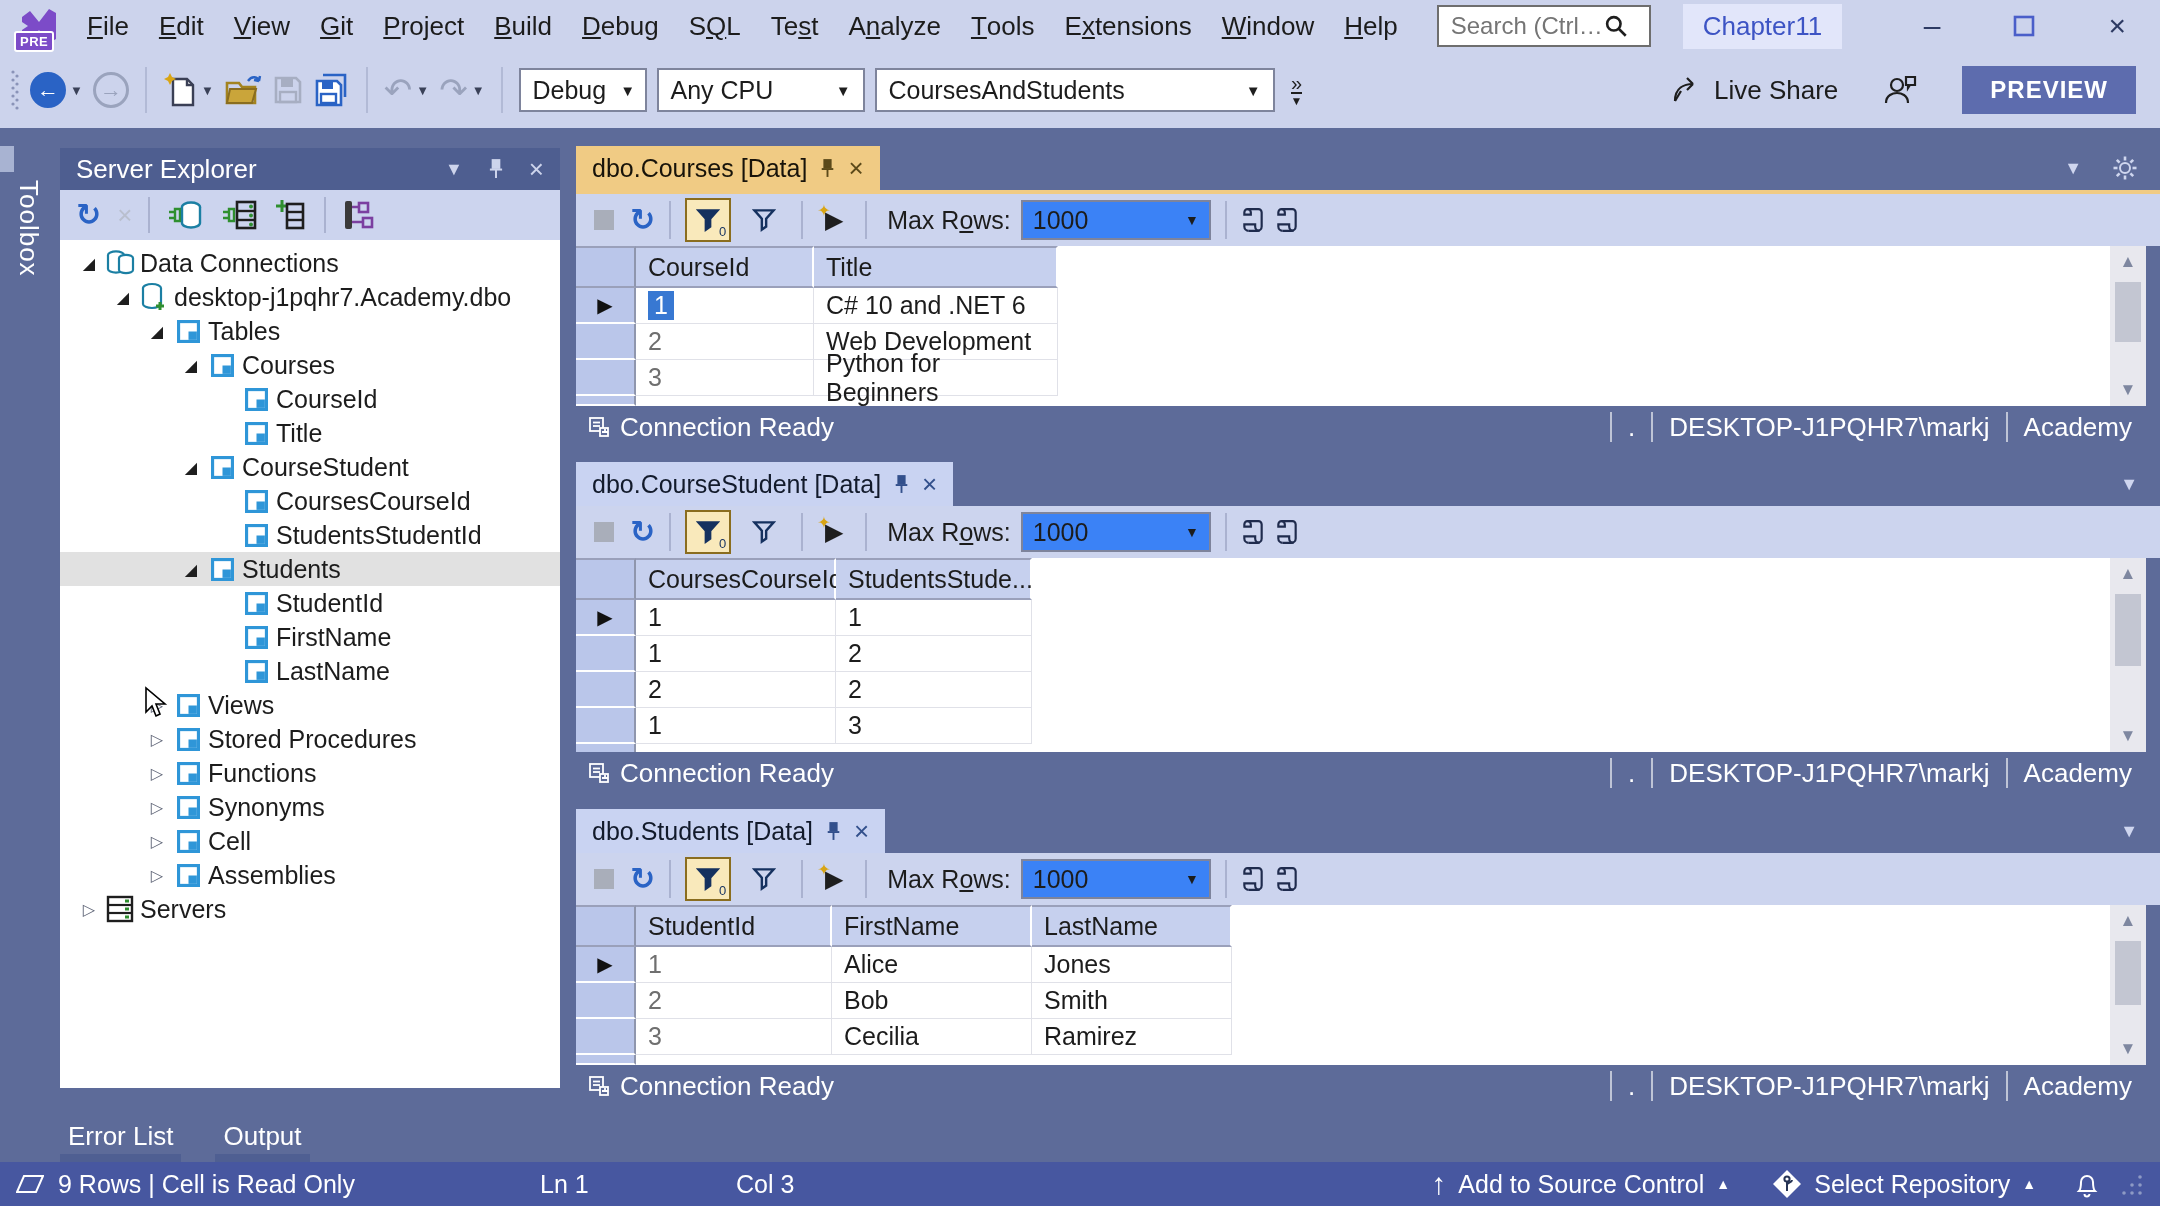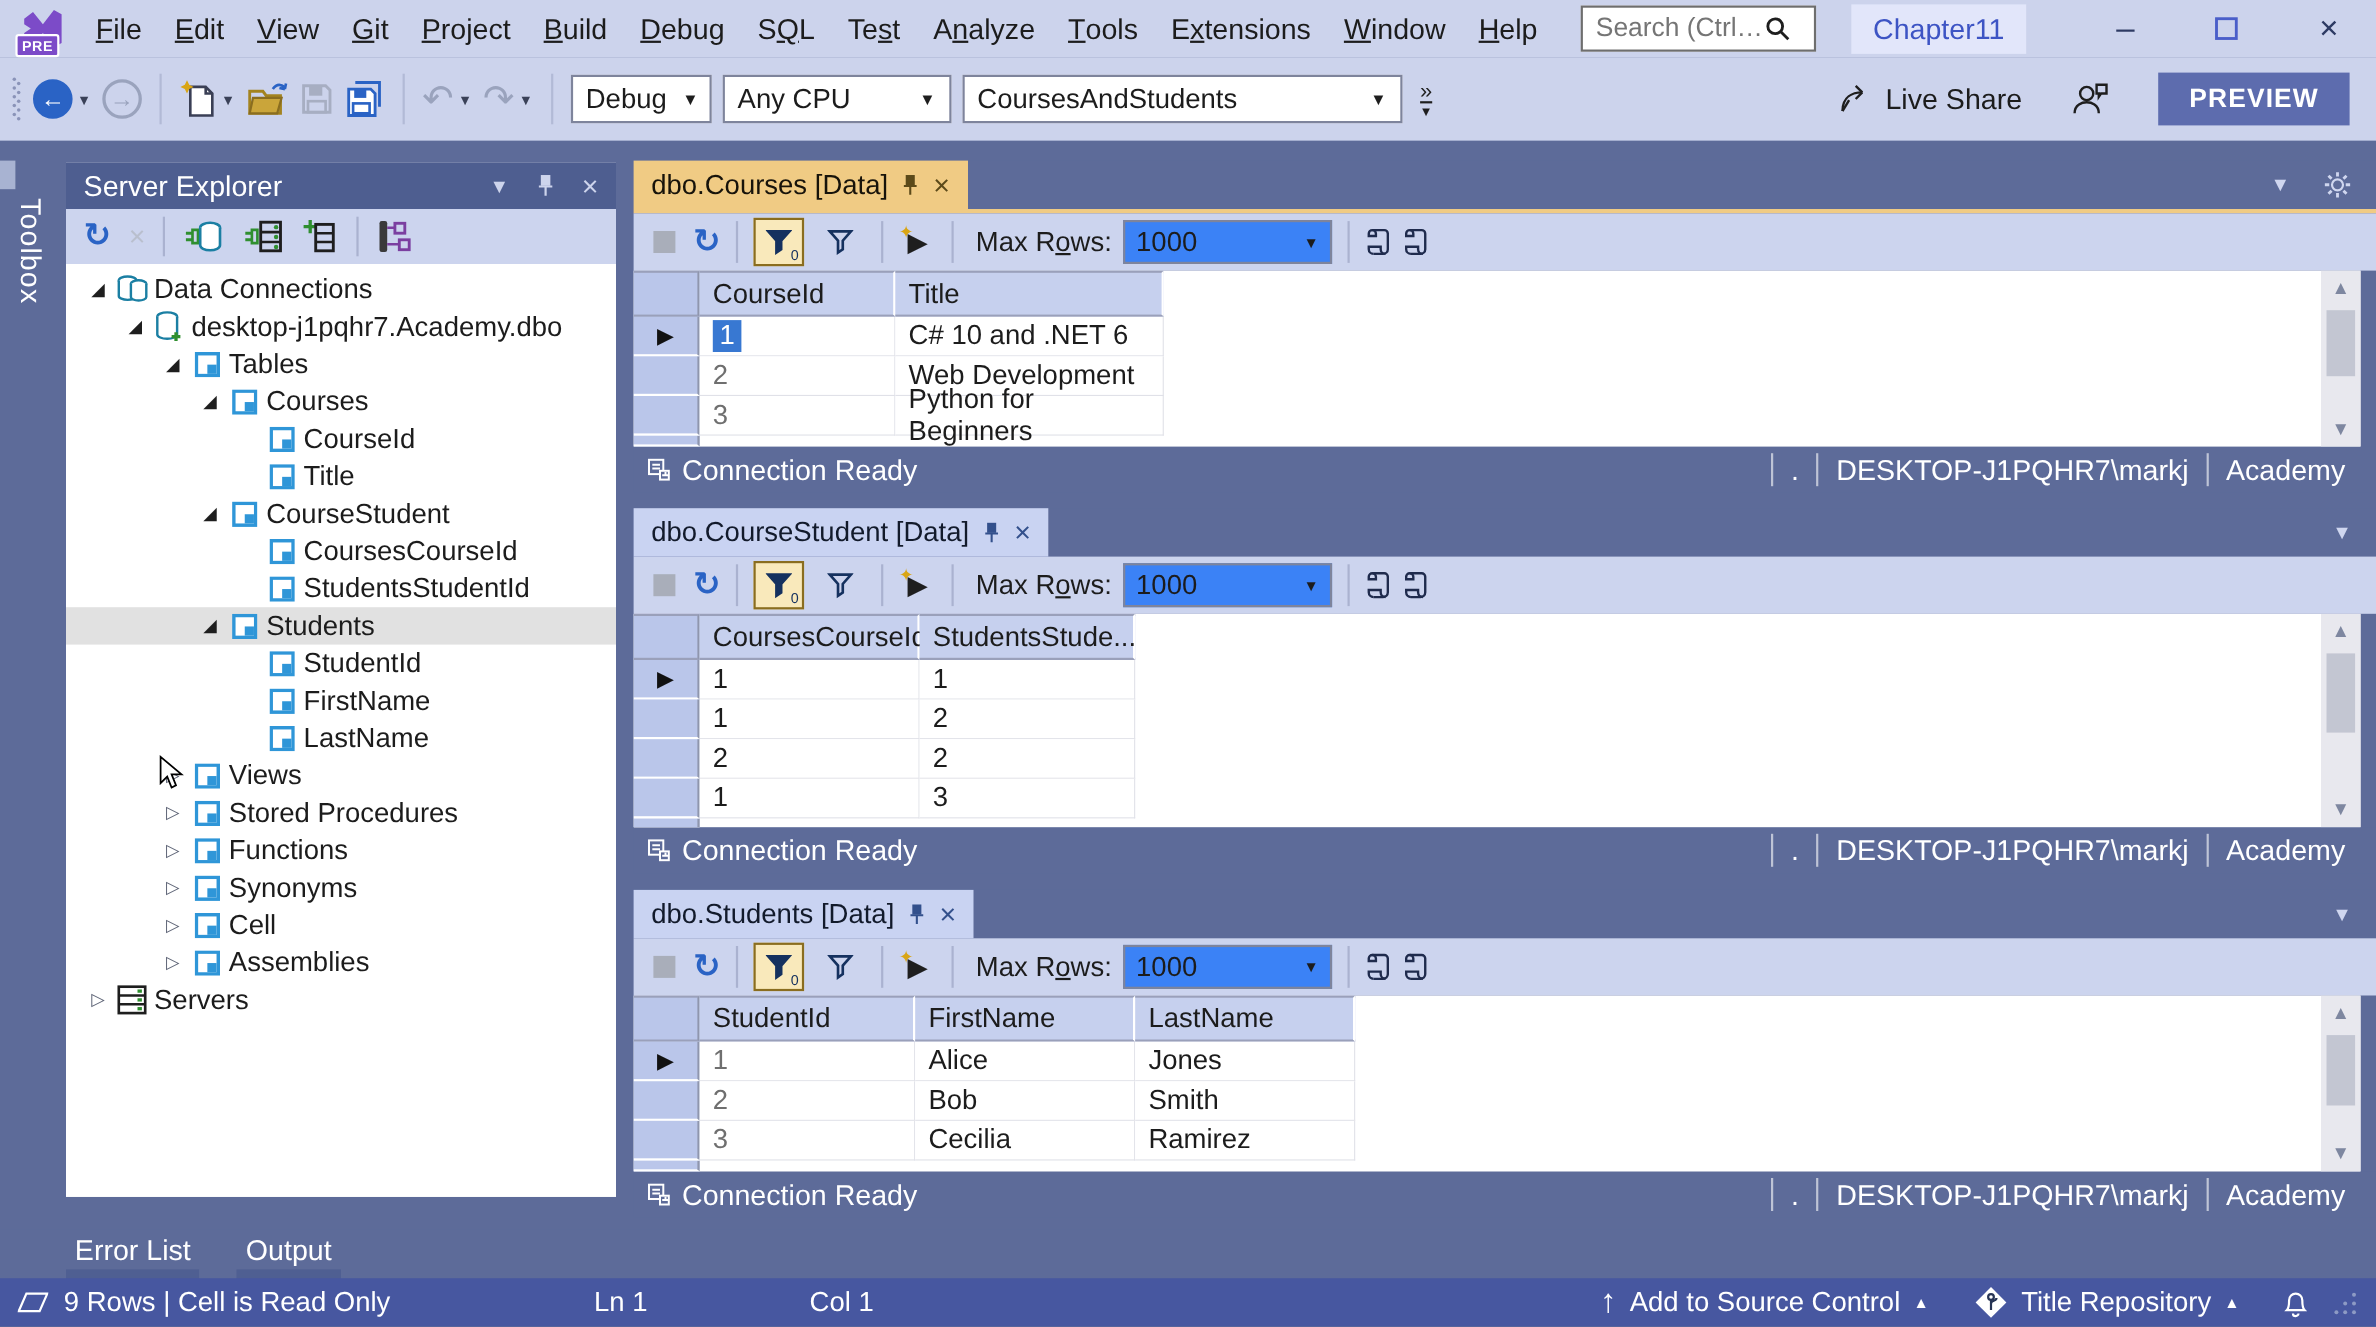--- a/index.html
+++ b/index.html
@@ -921,37 +921,37 @@
   <div class="statusbar">
     <div class="sb-left">
       <span>
         <svg width="28" height="20" viewBox="0 0 28 20" fill="none" stroke="#fff" stroke-width="2">
           <polygon points="8,2 27,2 20,18 1,18"></polygon>
         </svg>
       </span>
       <span>9 Rows | Cell is Read Only</span>
     </div>
     <span class="sb-ln">Ln 1</span>
-    <span class="sb-col">Col 1</span>
+    <span class="sb-col">Col 3</span>
     <div class="sb-right">
       <div class="sb-group">
         <span class="uparrow">↑</span>
         <span>Add to Source Control</span>
         <span class="tri-up">▲</span>
       </div>
       <div class="sb-group" style="margin-left:24px">
         <span>
           <svg width="30" height="30" viewBox="0 0 30 30">
             <polygon points="15,1 29,15 15,29 1,15" fill="#fff"></polygon>
             <circle cx="15" cy="10" r="2.6" fill="none" stroke="#273455" stroke-width="2"></circle>
             <line x1="15" y1="12.6" x2="15" y2="22" stroke="#273455" stroke-width="2"></line>
             <path d="M15 16 c0 -3 5 -2 5 -5" fill="none" stroke="#273455" stroke-width="2"></path>
           </svg>
         </span>
-        <span>Title Repository</span>
+        <span>Select Repository</span>
         <span class="tri-up">▲</span>
       </div>
       <span style="margin-left:20px">
         <svg width="26" height="30" viewBox="0 0 26 30" fill="none" stroke="#fff" stroke-width="2">
           <path d="M5 22 c2 -2 2 -6 2 -9 a6 6 0 0 1 12 0 c0 3 0 7 2 9 z"></path>
           <path d="M10.5 25 a2.5 2.5 0 0 0 5 0"></path>
         </svg>
       </span>
       <span>
         <svg width="26" height="26" viewBox="0 0 26 26">

